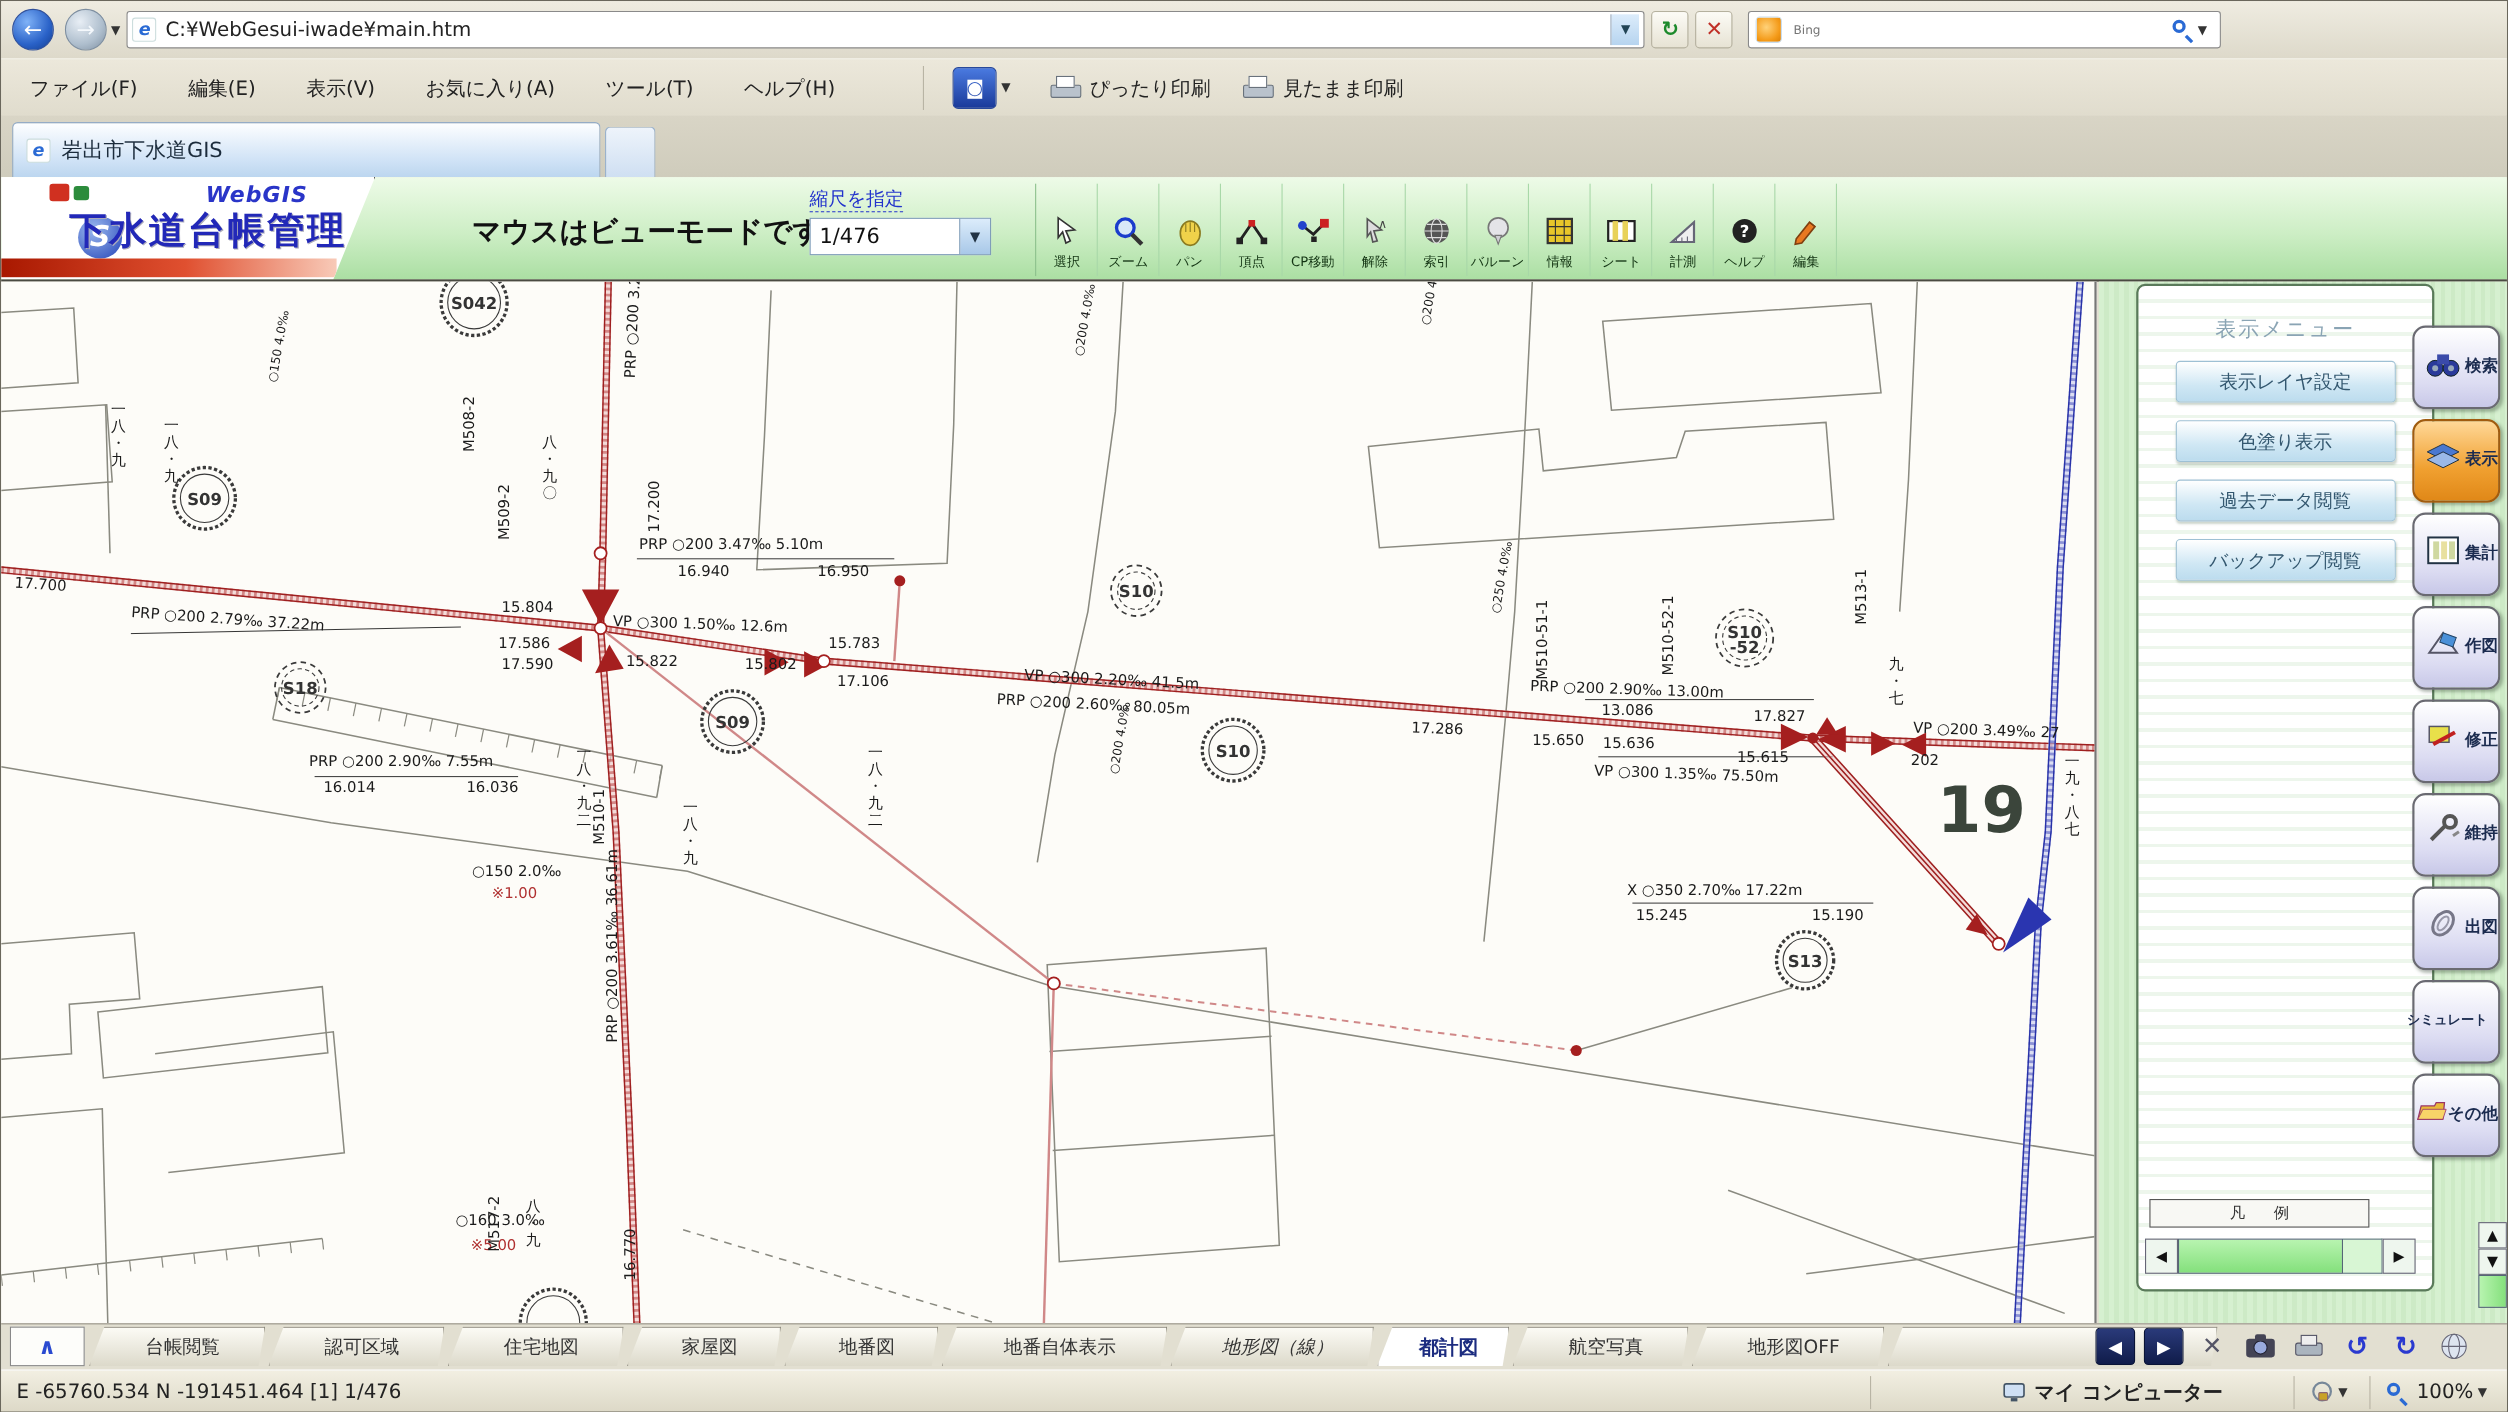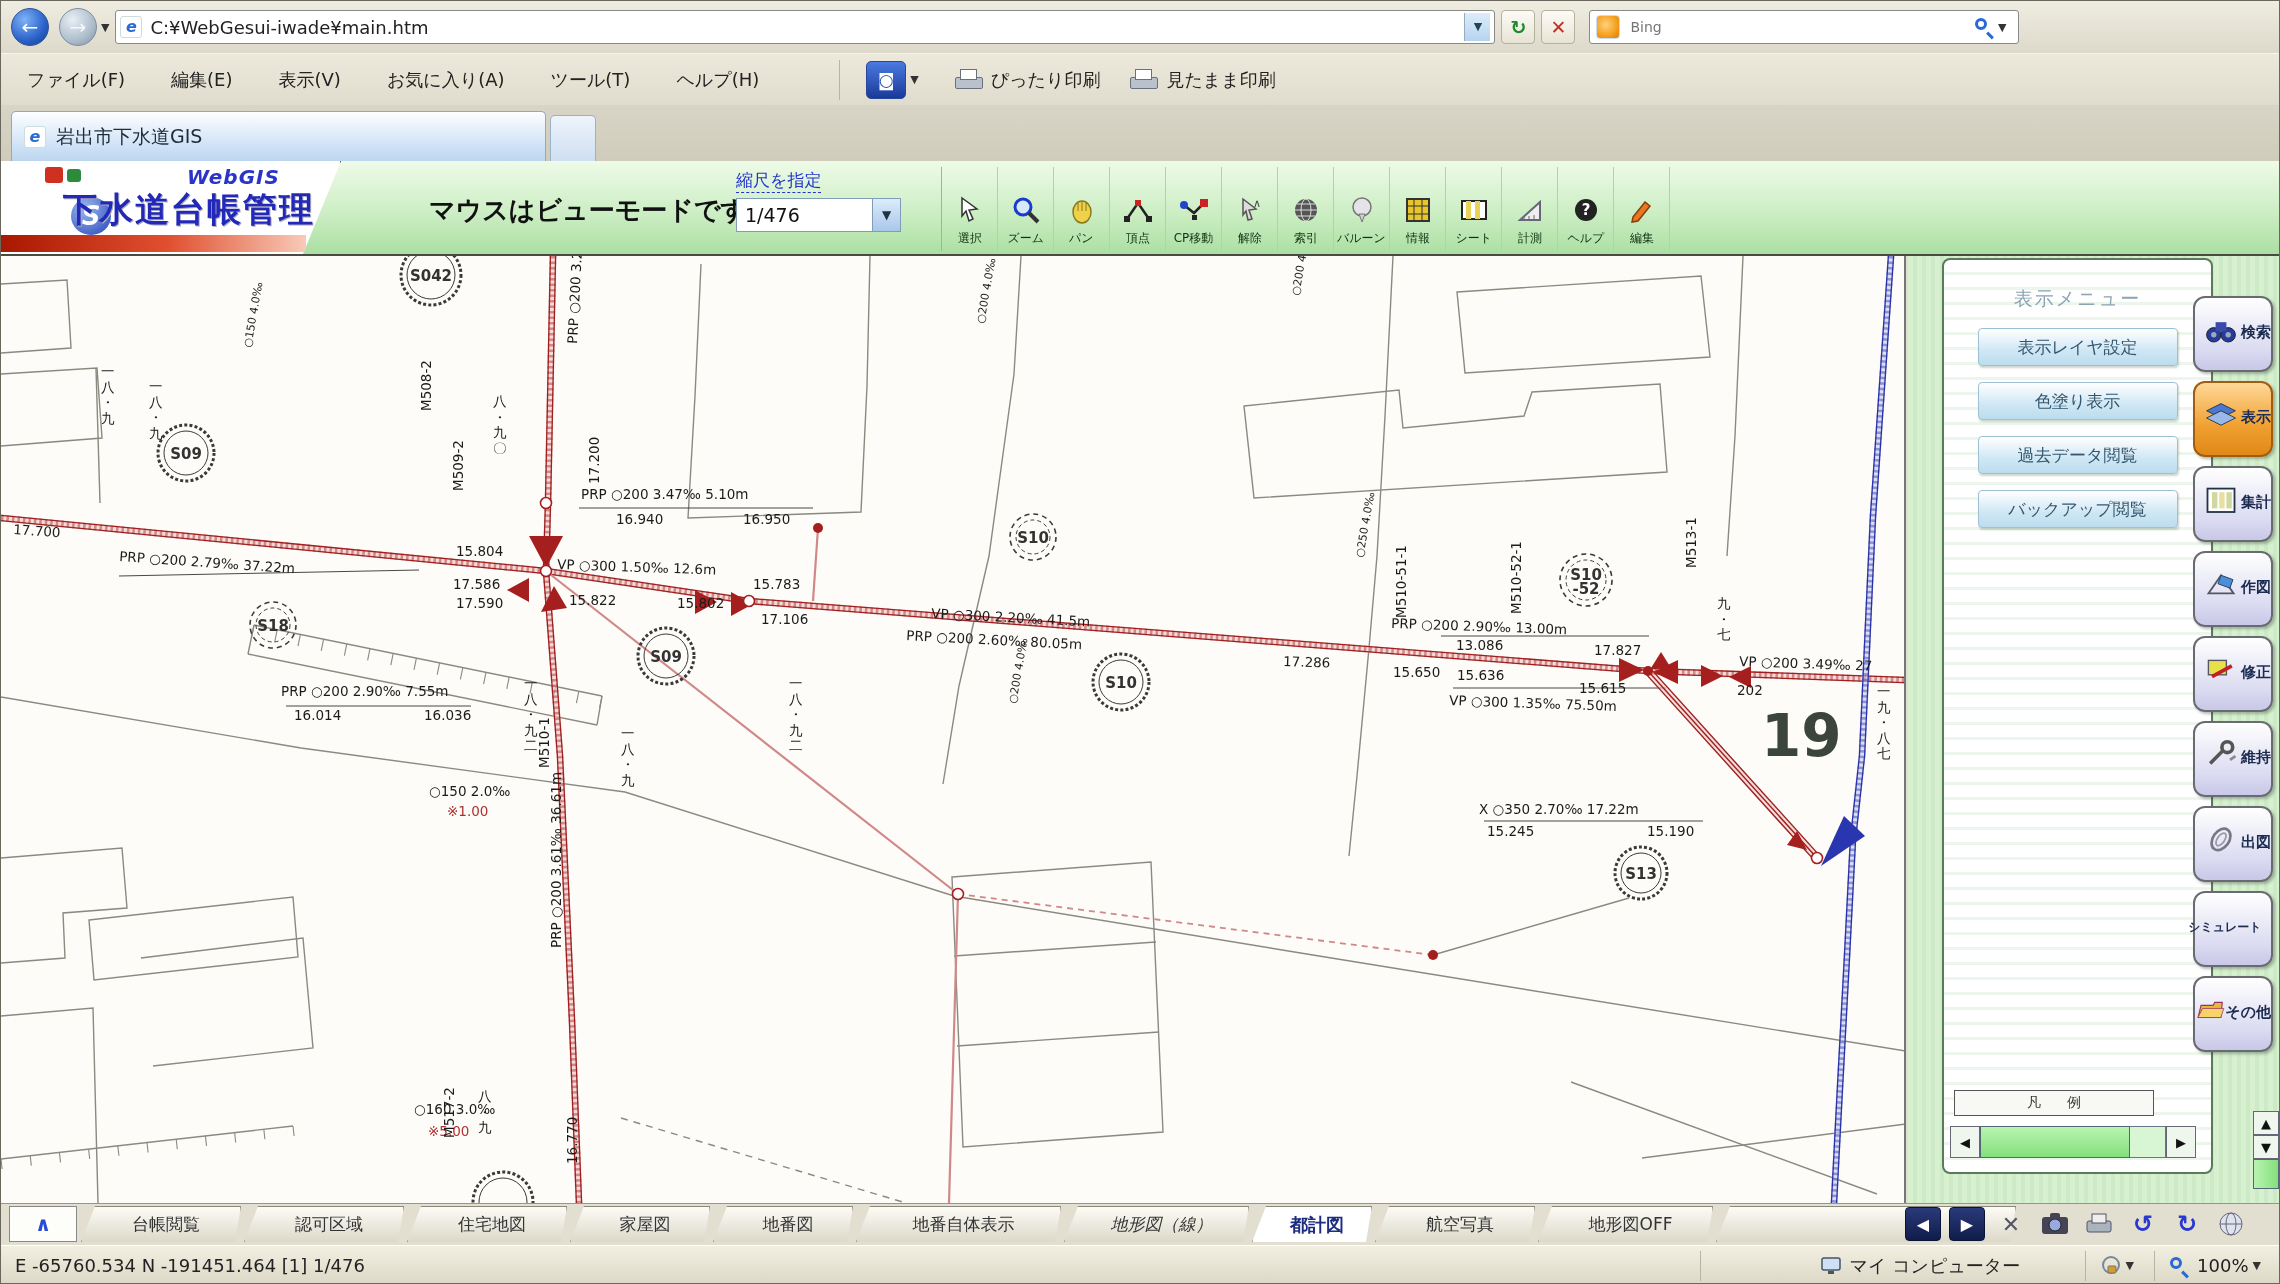--- a/index.html
+++ b/index.html
@@ -26,21 +26,21 @@
            font-size:16px;margin-right:6px;flex:0 0 22px;}
   .addr-drop{width:26px;height:28px;background:linear-gradient(#dcecfb,#b6d4ef);
            border-left:1px solid #9ab;text-align:center;line-height:28px;font-size:11px;color:#245;}
   .sqbtn{width:34px;height:34px;margin-left:6px;border:1px solid #b5b19f;border-radius:4px;
          background:linear-gradient(#fcfbf6,#e7e3d4);display:flex;align-items:center;
          justify-content:center;font-size:19px;font-weight:bold;}
   #refreshBtn{color:#1d8a2c;}
   #stopBtn{color:#c03027;}
   #searchBox{width:430px;height:34px;background:#fff;border:1px solid #8a8a8a;border-radius:3px;
            margin-left:14px;display:flex;align-items:center;padding:0 6px;}
-  #searchBox input{flex:1;border:none;outline:none;font-size:14px;color:#999;background:transparent;
+  #searchBox input{flex:1;border:none;outline:none;font-size:11px;color:#999;background:transparent;
            font-family:"DejaVu Sans","Liberation Sans",sans-serif;}
   .bingicon{width:24px;height:24px;border-radius:4px;margin-right:8px;flex:0 0 24px;
            background:radial-gradient(circle at 40% 40%,#ffd27a,#f49a18 65%,#d97f06);
            border:1px solid #c8ddf0;}
   .magglyph{width:20px;height:20px;position:relative;flex:0 0 20px;}
   .magglyph i{position:absolute;left:1px;top:1px;width:12px;height:12px;border:3px solid #2a6ad4;
            border-radius:50%;}
   .magglyph b{position:absolute;right:0;bottom:0;width:8px;height:3px;background:#2a6ad4;
            transform:rotate(45deg);}
   
@@ -156,21 +156,21 @@
   .tico{width:36px;height:34px;margin-left:8px;display:flex;align-items:center;justify-content:center;}
   .tico.navy{background:linear-gradient(#2a3a7a,#101c4a);border:1px solid #0a1436;border-radius:4px;
              color:#fff;font-size:16px;}
   
   #statusbar{position:absolute;left:0;top:1244px;width:2280px;height:40px;
              background:linear-gradient(#f2efe2,#dcd8c6);border-top:1px solid #fff;
              display:flex;align-items:center;font-size:18px;color:#222;}
   #statusbar .seg{height:30px;display:flex;align-items:center;padding:0 14px;
              border-right:1px solid #b8b4a4;}
   #coordseg{flex:0 0 1700px;}
-  #zoneseg{flex:0 0 280px;}
+  #zoneseg{flex:0 0 280px;font-weight:bold;}
   .gap{flex:1;}
   svg text{font-family:"DejaVu Sans","Liberation Sans",sans-serif;}
 </style>
 </head>
 <body>
 
 <div id="win">
 
   <div id="chrome1">
     <div id="backBtn" class="navball">←</div>

